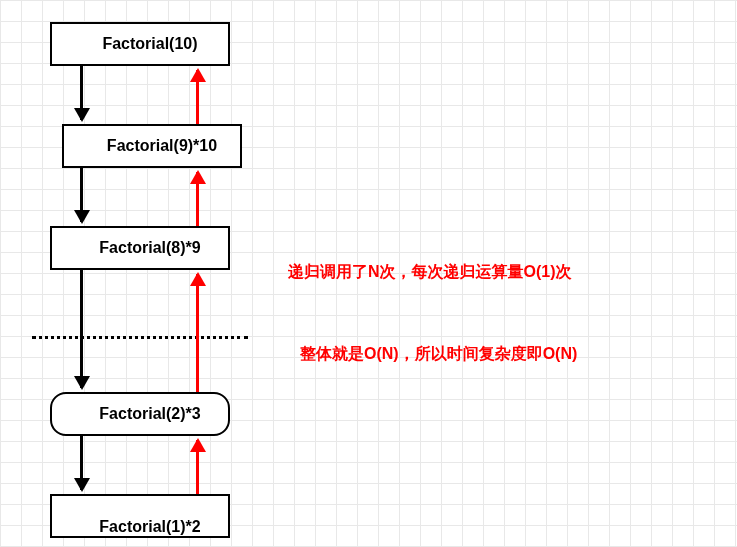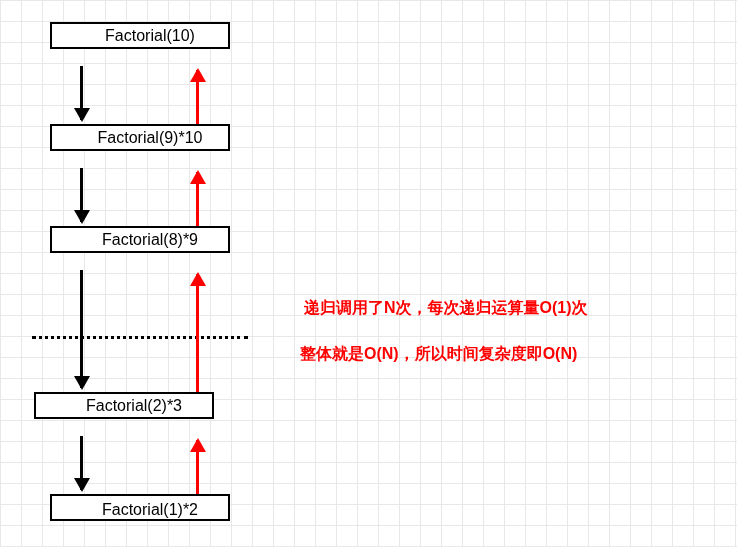--- a/index.html
+++ b/index.html
@@ -9,27 +9,27 @@
       position: relative;
       background:
         repeating-linear-gradient(0deg, #e8e8e8 0px, #e8e8e8 1px, transparent 1px, transparent 21px),
         repeating-linear-gradient(90deg, #e8e8e8 0px, #e8e8e8 1px, transparent 1px, transparent 21px),
         #ffffff;
       font-family: Arial, "Microsoft YaHei", SimSun, sans-serif;
     }
     .node {
       position: absolute;
       width: 180px;
-      height: 27px;
+      height: 44px;
       border: 2.5px solid #000;
       background: #fff;
       display: flex;
       align-items: center;
       justify-content: center;
-      font-weight: normal;
+      font-weight: bold;
       font-size: 16px;
       color: #000;
       padding-left: 20px;
     }
     .arrow-down {
       position: absolute;
       width: 3px;
       background: #000;
     }
     .arrow-down::after {
@@ -70,39 +70,39 @@
       font-size: 16px;
       white-space: nowrap;
     }
   </style>
 </head>
 <body>
 
 <div class="node" style="left:50px; top:22px;">
   <span>Factorial(10)</span>
 </div>
-<div class="node" style="left:50px; top:124px;">
+<div class="node" style="left:62px; top:124px;">
   <span>Factorial(9)*10</span>
 </div>
 <div class="node" style="left:50px; top:226px;text-align:center;">
   <span>Factorial(8)*9</span>
 </div>
-<div class="node" style="left:34px; top:392px;">
+<div class="node" style="left:50px; top:392px;border-radius:16px;">
   <span>Factorial(2)*3</span>
 </div>
 <div class="node" style="left:50px; top:494px;align-items:flex-end;">
   <span>Factorial(1)*2</span>
 </div>
 
 <div class="dotted" style="left:32px; top:336px; width:216px;"></div>
 
 <div class="arrow-down" style="left:80px; top:66px; height:54px;"></div>
 <div class="arrow-down" style="left:80px; top:168px; height:54px;"></div>
 <div class="arrow-down" style="left:80px; top:270px; height:118px;"></div>
 <div class="arrow-down" style="left:80px; top:436px; height:54px;"></div>
 
 <div class="arrow-up" style="left:196px; top:70px; height:54px;"></div>
 <div class="arrow-up" style="left:196px; top:172px; height:54px;"></div>
 <div class="arrow-up" style="left:196px; top:274px; height:118px;"></div>
 <div class="arrow-up" style="left:196px; top:440px; height:54px;"></div>
 
-<div class="ann" style="left:304px; top:262px;margin-top:36px;">递归调用了N次，每次递归运算量O(1)次</div>
+<div class="ann" style="left:288px; top:262px;">递归调用了N次，每次递归运算量O(1)次</div>
 <div class="ann" style="left:300px; top:344px;">整体就是O(N)，所以时间复杂度即O(N)</div>
 
 </body></html>

